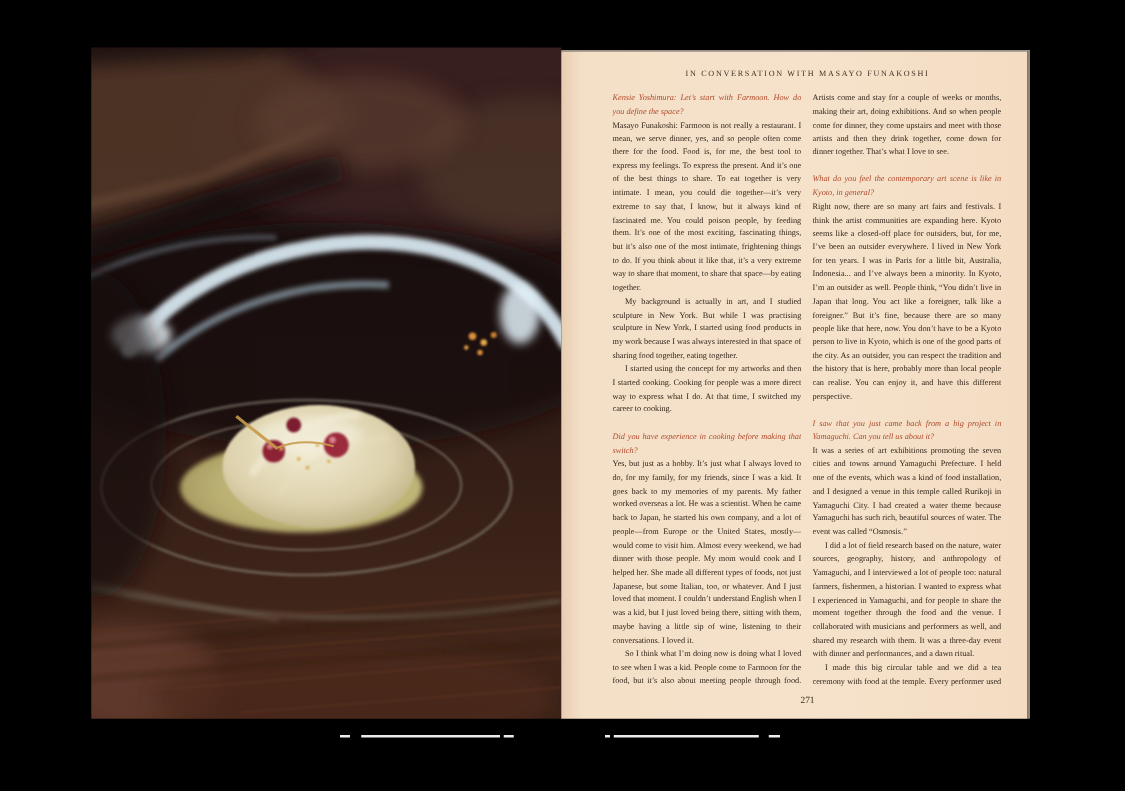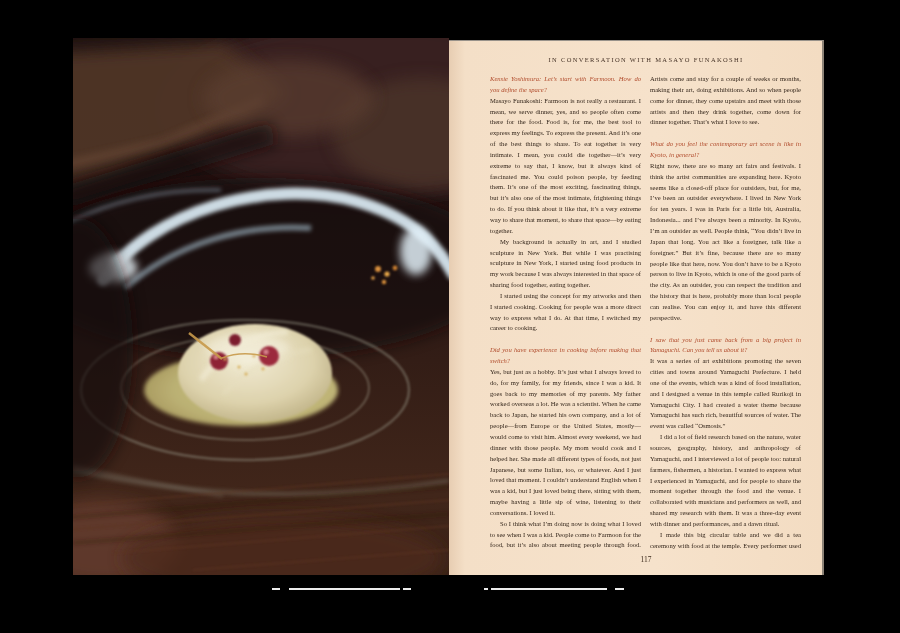--- a/index.html
+++ b/index.html
@@ -201,21 +201,21 @@
       <div class="col">
           <p class="para answer">Artists come and stay for a couple of weeks or months, making their art, doing exhibitions. And so when people come for dinner, they come upstairs and meet with those artists and then they drink together, come down for dinner together. That’s what I love to see.</p>
           <p class="para question">What do you feel the contemporary art scene is like in Kyoto, in general?</p>
           <p class="para answer">Right now, there are so many art fairs and festivals. I think the artist communities are expanding here. Kyoto seems like a closed-off place for outsiders, but, for me, I’ve been an outsider everywhere. I lived in New York for ten years. I was in Paris for a little bit, Australia, Indonesia... and I’ve always been a minority. In Kyoto, I’m an outsider as well. People think, “You didn’t live in Japan that long. You act like a foreigner, talk like a foreigner.” But it’s fine, because there are so many people like that here, now. You don’t have to be a Kyoto person to live in Kyoto, which is one of the good parts of the city. As an outsider, you can respect the tradition and the history that is here, probably more than local people can realise. You can enjoy it, and have this different perspective.</p>
           <p class="para question">I saw that you just came back from a big project in Yamaguchi. Can you tell us about it?</p>
           <p class="para answer">It was a series of art exhibitions promoting the seven cities and towns around Yamaguchi Prefecture. I held one of the events, which was a kind of food installation, and I designed a venue in this temple called Rurikoji in Yamaguchi City. I had created a water theme because Yamaguchi has such rich, beautiful sources of water. The event was called “Osmosis.”</p>
           <p class="para answer-indent">I did a lot of field research based on the nature, water sources, geography, history, and anthropology of Yamaguchi, and I interviewed a lot of people too: natural farmers, fishermen, a historian. I wanted to express what I experienced in Yamaguchi, and for people to share the moment together through the food and the venue. I collaborated with musicians and performers as well, and shared my research with them. It was a three-day event with dinner and performances, and a dawn ritual.</p>
           <p class="para answer-indent">I made this big circular table and we did a tea ceremony with food at the temple. Every performer used the theme of osmosis and water.</p>
         </div>
     </div>
-    <div class="page-number">117</div>
+    <div class="page-number">271</div>
   </div>
 
   <div>
     <div class="mark m1"></div>
     <div class="mark m2"></div>
     <div class="mark m3"></div>
     <div class="mark m4"></div>
     <div class="mark m5"></div>
     <div class="mark m6"></div>
   </div>

